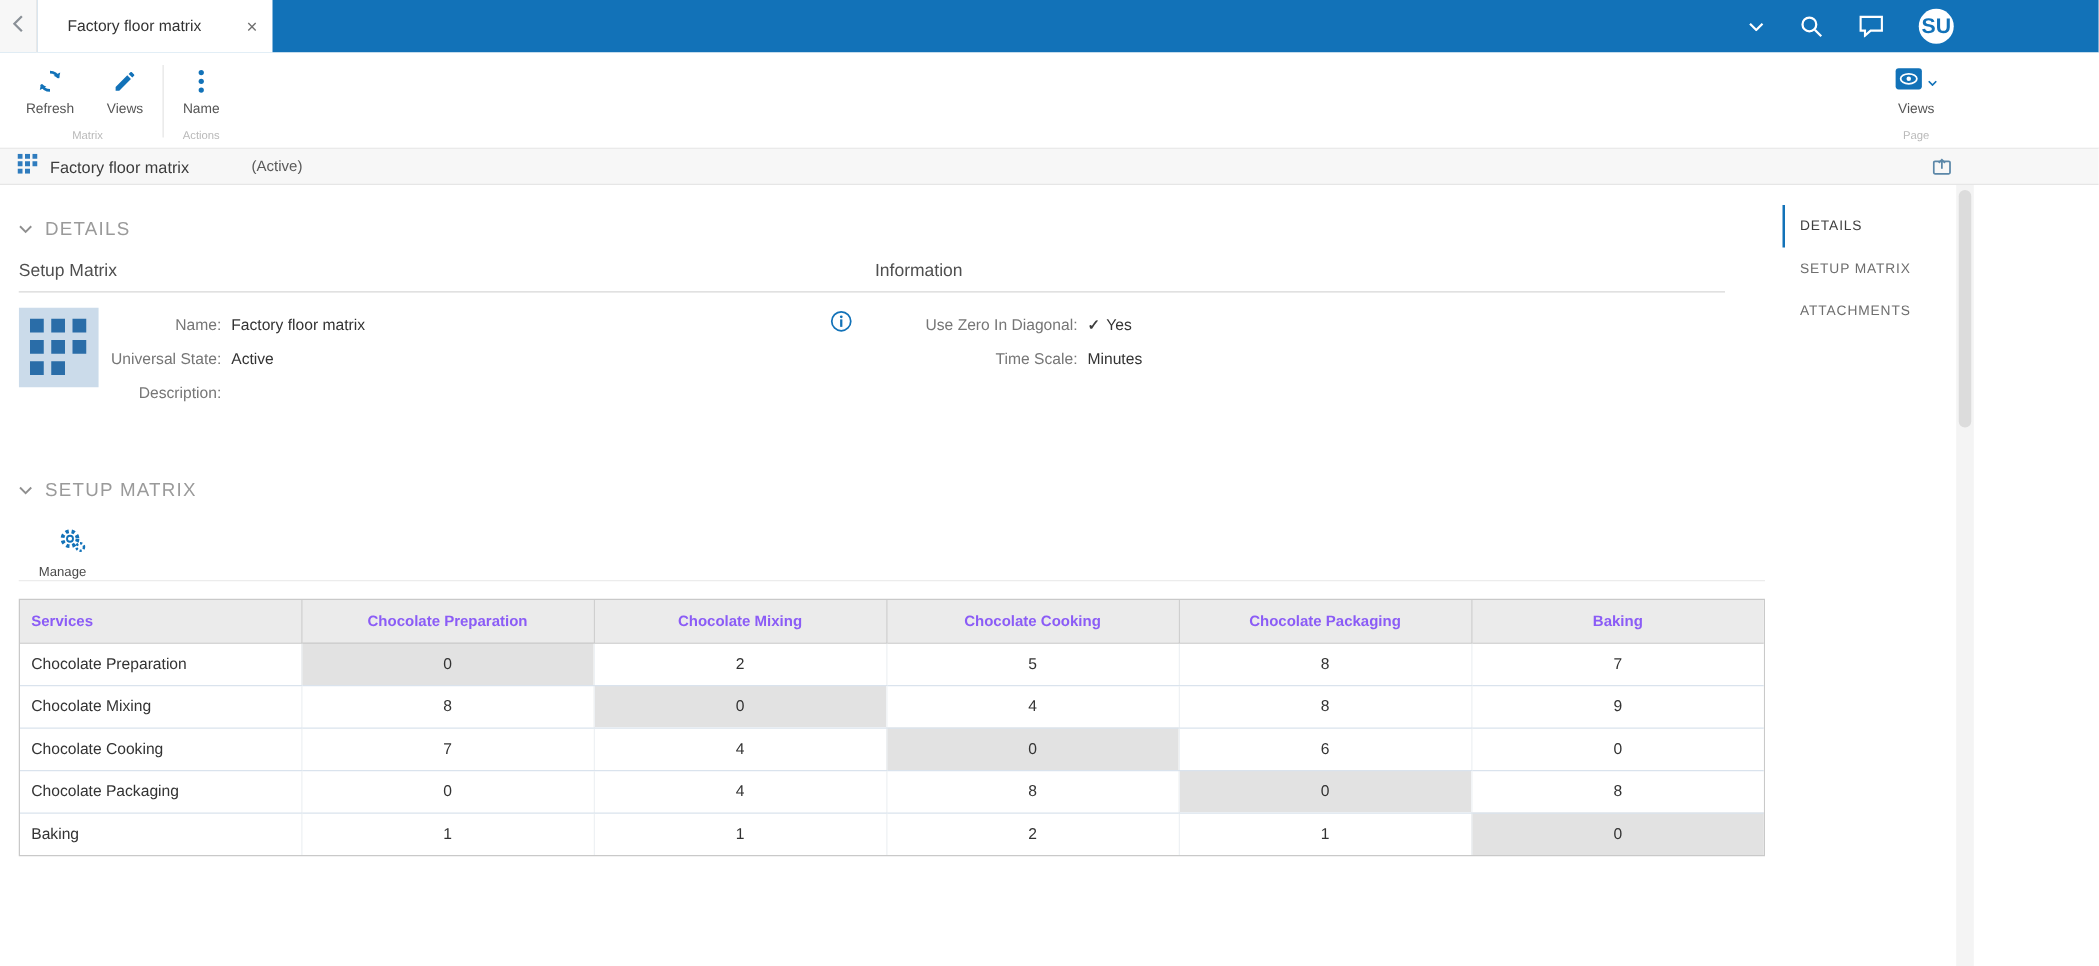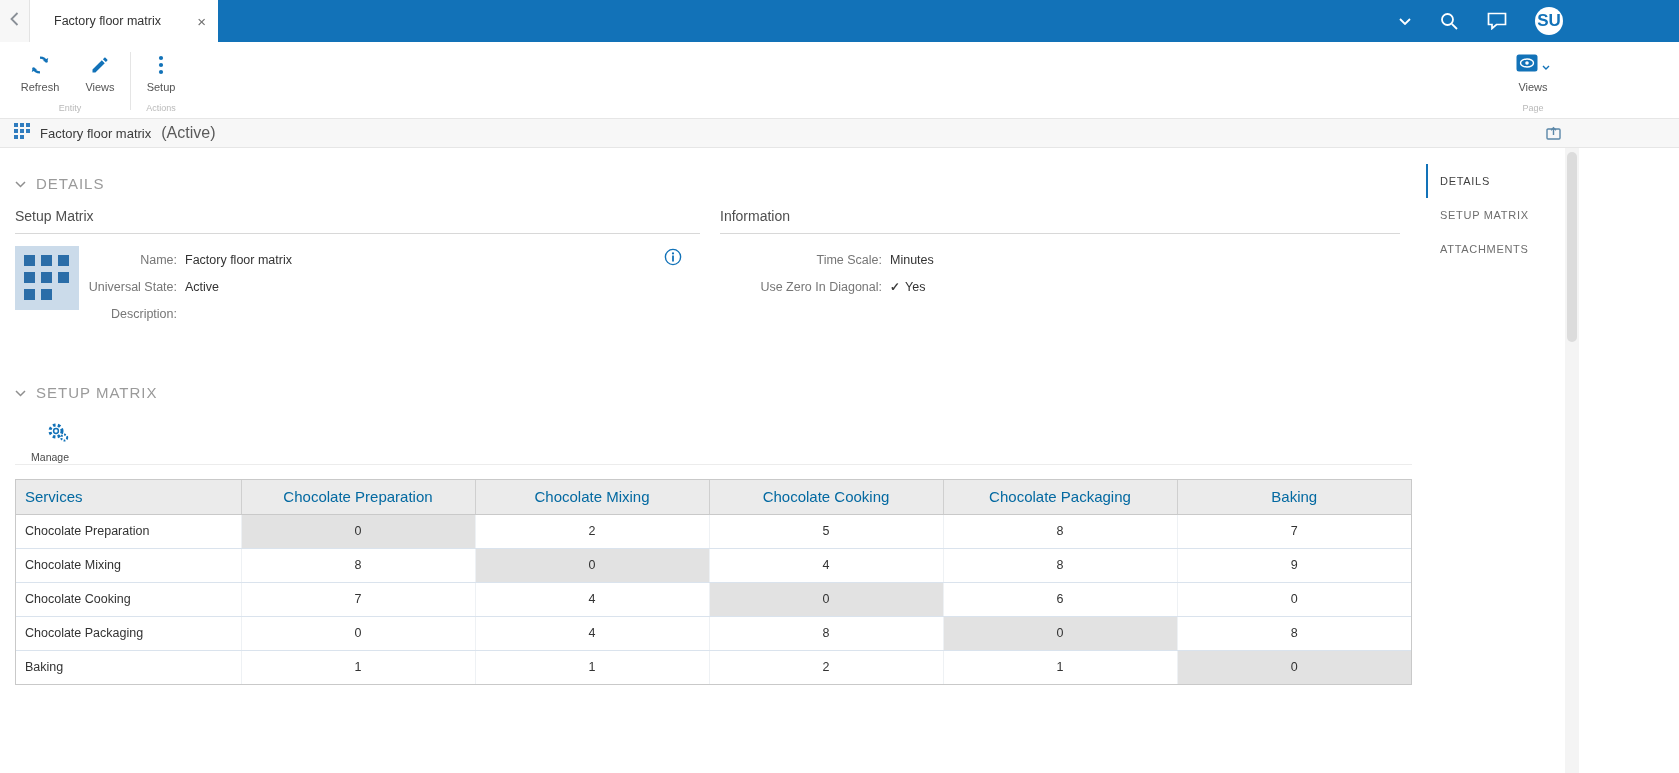--- a/index.html
+++ b/index.html
@@ -29,55 +29,55 @@
   .tb-group-label { text-align:center; font-size:9px; color:#b9b9b9; padding-bottom:5px; }
   .tb-sep { width:1px; background:#e5e5e5; margin:10px 0 8px; }
   .tb-right { position:absolute; right:116px; top:0; height:76px; display:flex; flex-direction:column; }
   .views-btn { width:60px; flex:1; display:flex; flex-direction:column; align-items:center; gap:5px; padding-top:12px; cursor:pointer; }
   .views-icon-row { display:flex; align-items:center; gap:4px; height:22px; }
 
   
   .titlebar { height:30px; background:#f7f7f7; border-top:1px solid #e6e6e6; border-bottom:1px solid #e6e6e6;
               display:flex; align-items:center; padding:0 14px; gap:10px; }
   .titlebar-title { font-size:13px; color:#3b3b3b; }
-  .titlebar-status { font-size:16px; color:#5a5a5a; }
+  .titlebar-status { font-size:12px; color:#5a5a5a;margin-left:40px; }
   .titlebar-spacer { flex:1; }
   .panel-toggle { margin-right:104px; display:flex; align-items:center; cursor:pointer; }
 
   
   .content { position:relative; height:625px; background:#fff; }
   .main { position:absolute; left:15px; top:0; width:1397px; }
 
   .section-header { display:flex; align-items:center; gap:10px; cursor:pointer; }
   .section-header.first { margin-top:26px; }
   .section-header.second { margin-top:56px; }
   .section-title { font-size:15px; color:#9a9a9a; letter-spacing:1px; }
 
   .detail-cols { display:flex; margin-top:16px; }
   .col-left  { width:685px; }
-  .col-right { width:680px; margin-left:20px; }
+  .col-right { width:680px; }
   .panel-title { font-size:14px; color:#4f4f4f; padding-bottom:9px; border-bottom:1px solid #d8d8d8; }
   .panel-body { display:flex; margin-top:12px; }
   .entity-icon-lg { width:64px; height:64px; flex:0 0 64px; }
   .fields { display:flex; flex-direction:column; }
   .field-row { display:flex; align-items:center; min-height:27px; font-size:12.5px; }
   .col-left  .field-label { width:106px; text-align:right; color:#767676; padding-right:8px; flex:0 0 106px; }
   .col-right .field-label { width:170px; text-align:right; color:#767676; padding-right:8px; flex:0 0 170px; }
   .field-value { color:#333; }
   .check { color:#3d3d3d; font-weight:bold; margin-right:5px; font-size:12px; }
   .panel-info-icon { margin-left:auto; margin-right:18px; margin-top:2px; cursor:pointer; }
 
   .grid-toolbar { margin-top:12px; height:52px; border-bottom:1px solid #ececec; display:flex; }
   .manage-btn { width:54px; display:flex; flex-direction:column; align-items:flex-end; gap:4px; padding-top:8px; cursor:pointer; }
   .manage-label { font-size:10.5px; color:#4a4a4a; }
 
   .matrix-wrap { margin-top:14px; border:1px solid #c9c9c9; }
   table.matrix { width:100%; border-collapse:collapse; table-layout:fixed; }
   .matrix th { background:#ebebeb; border-right:1px solid #cfcfcf; border-bottom:1px solid #c9c9c9;
-               height:34px; font-weight:normal; font-size:15px; color:#0369a1; text-align:center; }
+               height:34px; font-weight:bold; font-size:12px; color:#8b5cf6; text-align:center; }
   .matrix th:first-child { width:225px; text-align:left; padding-left:9px; }
   .matrix th:last-child, .matrix td:last-child { border-right:none; }
   .matrix td { height:34px; border-right:1px solid #eef1f4; border-bottom:1px solid #dae3ed;
                font-size:12.5px; color:#333; background:#fff; }
   .matrix tr:last-child td { border-bottom:none; }
   .matrix td.svc { text-align:left; padding-left:9px; }
   .matrix td.num { text-align:center; }
   .matrix td.diag { background:#e2e2e2; }
 
   .side-tabs { position:absolute; left:1426px; top:16px; width:134px; }
@@ -140,36 +140,36 @@
       </div>
       <div class="tb-btn">
         <span class="tb-ic">
           <svg width="20" height="20" viewBox="0 0 24 24">
               <path d="M3 17.5V21h3.5L17.7 9.8l-3.5-3.5L3 17.5zM20.7 6.8c.4-.4.4-1 0-1.4l-2.1-2.1c-.4-.4-1-.4-1.4 0l-1.7 1.7 3.5 3.5 1.7-1.7z" fill="#1272b8"></path>
             </svg>
         </span>
         <span class="tb-btn-label">Views</span>
       </div>
     </div>
-    <div class="tb-group-label">Entity</div>
+    <div class="tb-group-label">Matrix</div>
   </div>
 
   <div class="tb-sep"></div>
 
   <div class="tb-group">
     <div class="tb-buttons">
       <div class="tb-btn">
         <span class="tb-ic">
           <svg width="6" height="20" viewBox="0 0 6 20">
               <circle cx="3" cy="3" r="2.1" fill="#1272b8"></circle>
               <circle cx="3" cy="10" r="2.1" fill="#1272b8"></circle>
               <circle cx="3" cy="17" r="2.1" fill="#1272b8"></circle>
             </svg>
         </span>
-        <span class="tb-btn-label">Setup</span>
+        <span class="tb-btn-label">Name</span>
       </div>
     </div>
     <div class="tb-group-label">Actions</div>
   </div>
 
   <div class="tb-right">
     <div class="views-btn">
       <span class="views-icon-row">
         <span>
           <svg width="22" height="18" viewBox="0 0 22 18">
@@ -267,26 +267,26 @@
             </svg>
           </span>
         </div>
       </div>
 
       <div class="col-right">
         <div class="panel-title">Information</div>
         <div class="panel-body">
           <div class="fields">
               <div class="field-row">
+                <span class="field-label">Use Zero In Diagonal:</span>
+                <span class="field-value"><span class="check">✓</span>Yes</span>
+              </div>
+              <div class="field-row">
                 <span class="field-label">Time Scale:</span>
                 <span class="field-value">Minutes</span>
-              </div>
-              <div class="field-row">
-                <span class="field-label">Use Zero In Diagonal:</span>
-                <span class="field-value"><span class="check">✓</span>Yes</span>
               </div>
             </div>
         </div>
       </div>
     </div>
 
     <div class="section-header second">
       <span>
         <svg width="11" height="7" viewBox="0 0 11 7">
             <polyline points="1,1 5.5,5.5 10,1" fill="none" stroke="#8f8f8f" stroke-width="1.5"></polyline>

